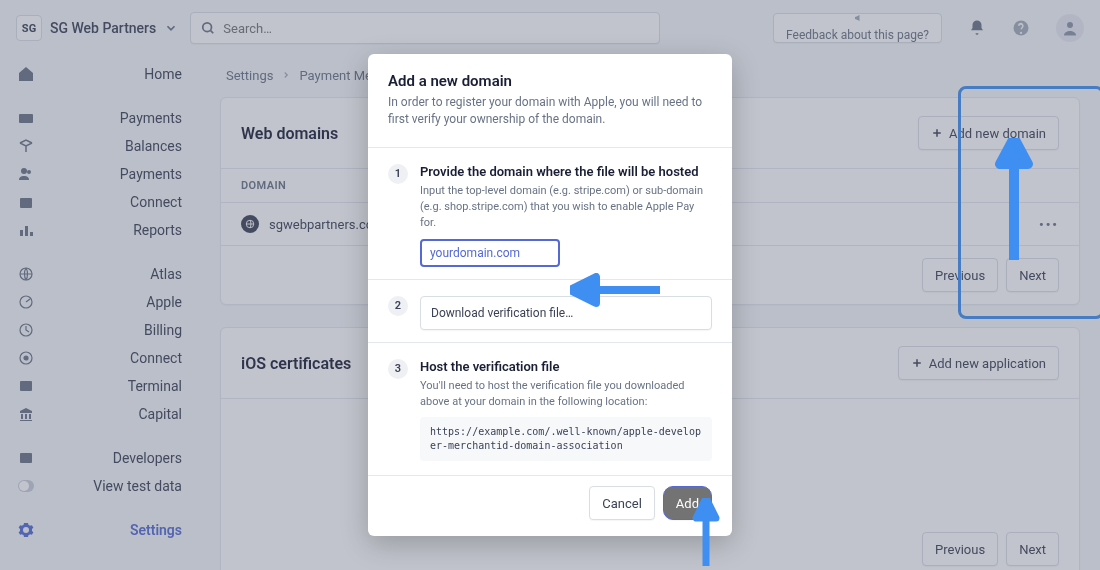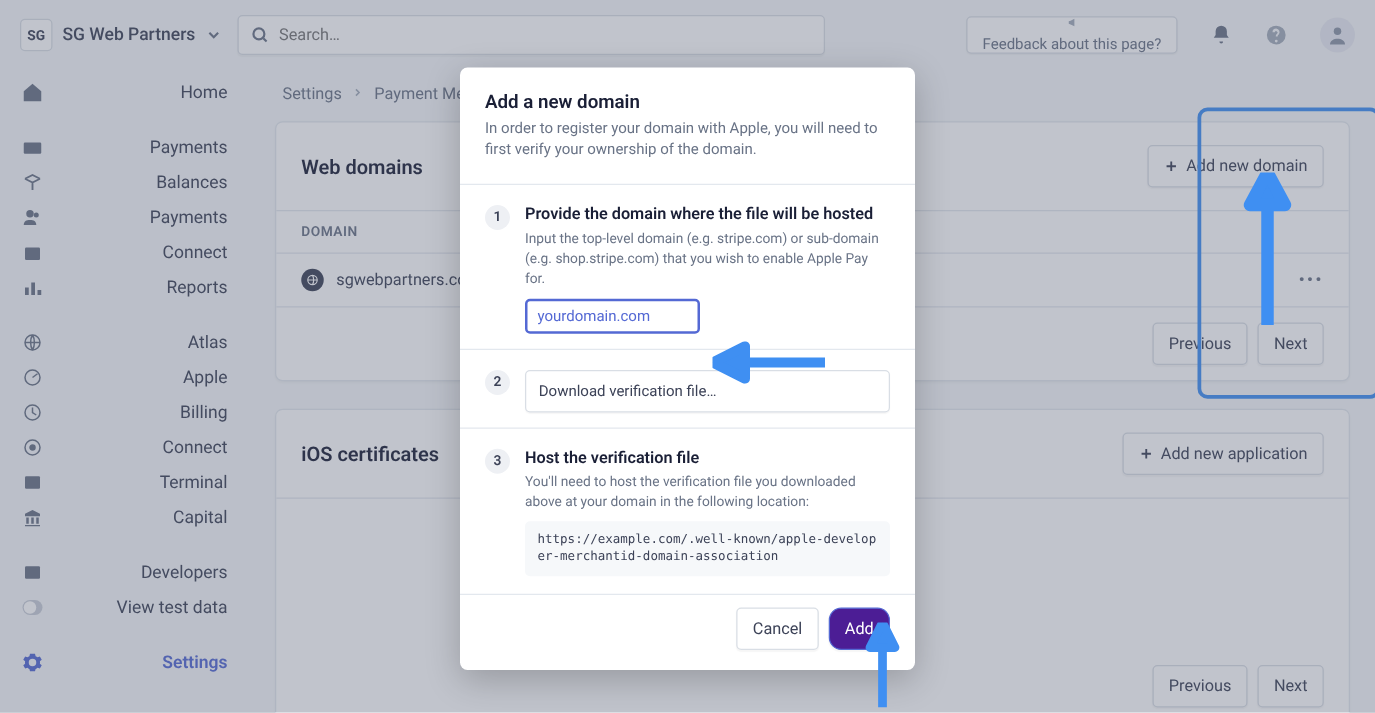--- a/index.html
+++ b/index.html
@@ -47,21 +47,21 @@
 .modal-sub{font-size:12px;color:#697386;line-height:1.45;}
 .step{display:flex;gap:12px;padding:12px 20px 8px;}
 .step-num{width:20px;height:20px;border-radius:50%;background:#eef0f4;font-size:11px;color:#3c4257;display:flex;align-items:center;justify-content:center;font-weight:600;flex-shrink:0;}
 .step-body{flex:1;}
 .step-title{font-size:13px;font-weight:600;color:#1a1f36;margin-bottom:4px;}
 .step-desc{font-size:11px;color:#697386;line-height:1.45;margin-bottom:8px;}
 .domain-input{width:140px;height:28px;border:2px solid #5469d4;border-radius:4px;padding:0 8px;font-size:12px;color:#5469d4;outline:none;}
 .dl-btn{height:34px;padding:0 10px;border:1px solid #d9dee5;border-radius:4px;background:#fff;font-size:12px;color:#3c4257;display:flex;align-items:center;box-shadow:0 1px 1px rgba(0,0,0,0.04);cursor:pointer;}
 .code{background:#f6f8fa;border-radius:4px;padding:8px 10px;font-family:ui-monospace,Menlo,Consolas,monospace;font-size:10px;color:#3c4257;line-height:1.4;word-break:break-all;}
 .modal-foot{display:flex;justify-content:flex-end;gap:8px;padding:10px 20px 16px;border-top:1px solid #e3e8ee;margin-top:6px;}
-.btn-primary{background:#4c1d95;color:#fff;border-color:#5469d4;border-radius:10px;}
+.btn-primary{background:#737373;color:#fff;border-color:#5469d4;border-radius:10px;}
 .highlight-box{position:absolute;border:3px solid #3f8ff2;border-radius:8px;z-index:5;pointer-events:none;}
 .arrow{position:absolute;z-index:25;pointer-events:none;}
 .arrow svg{display:block;}
 .sep-line{border-top:1px solid #e3e8ee;margin:4px 0;}
 .empty-panel-body{height:122px;border-top:1px solid #e3e8ee;}
 </style>
 </head>
 <body>
 
 <div class="overlay"></div>

